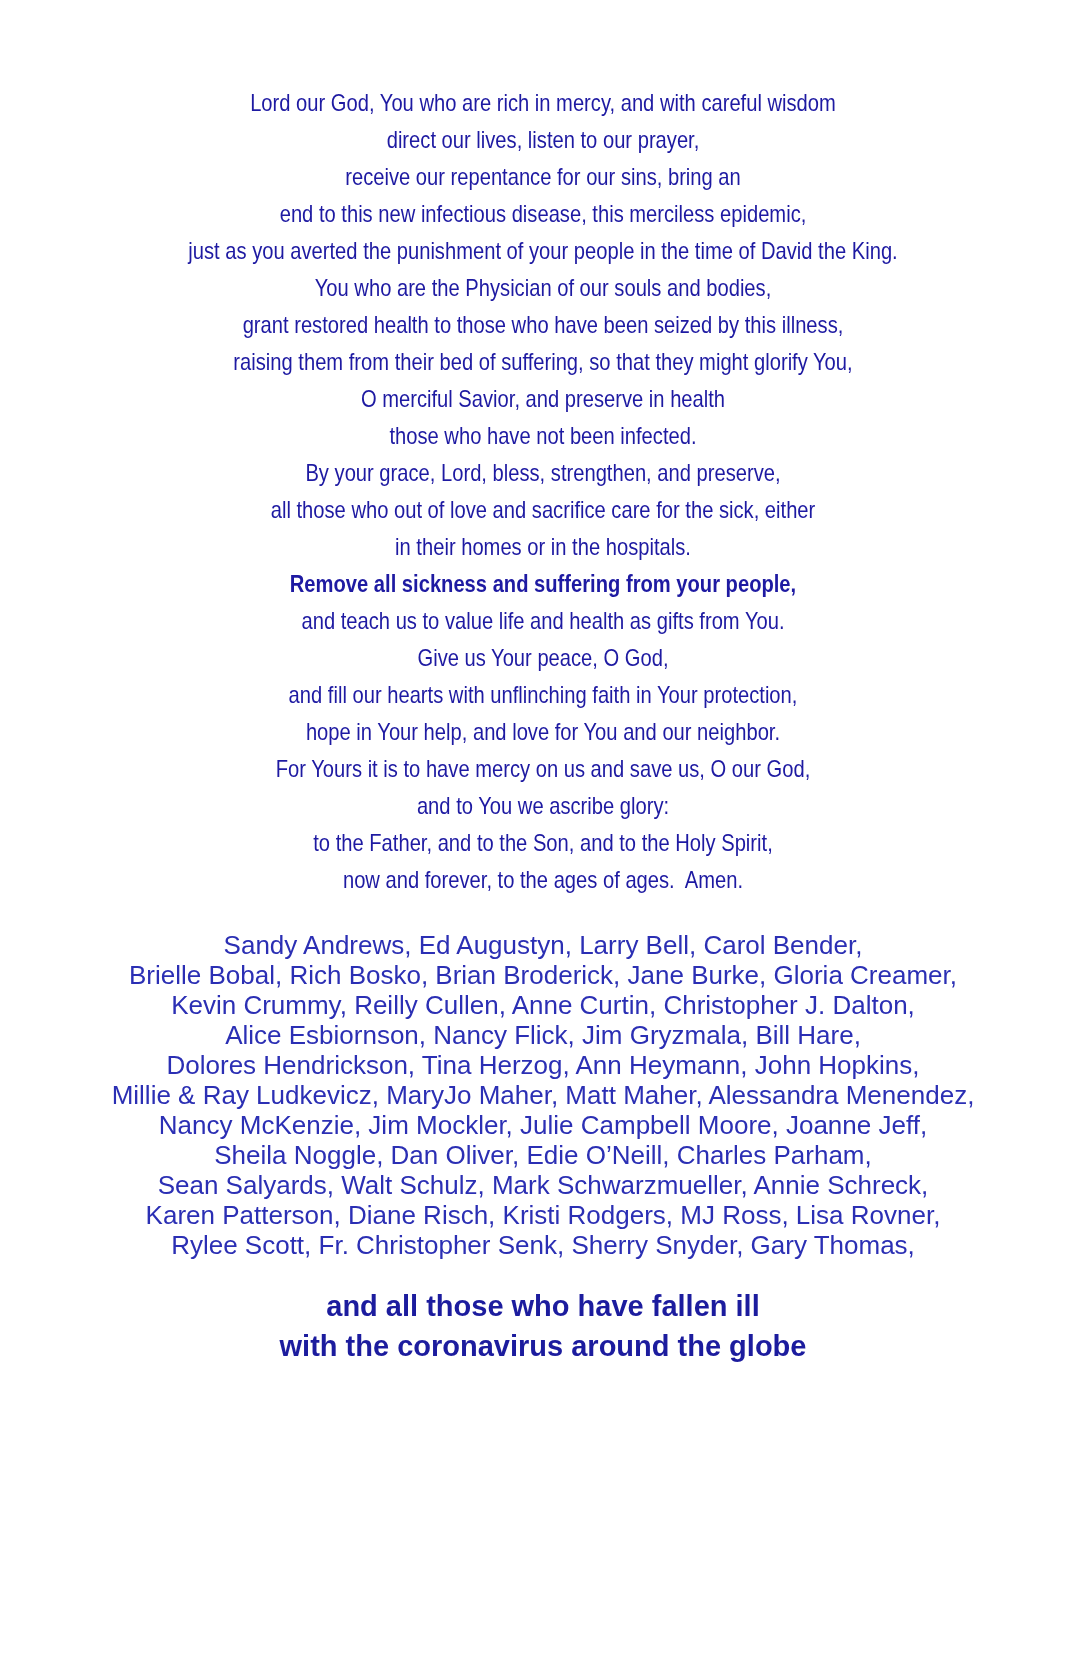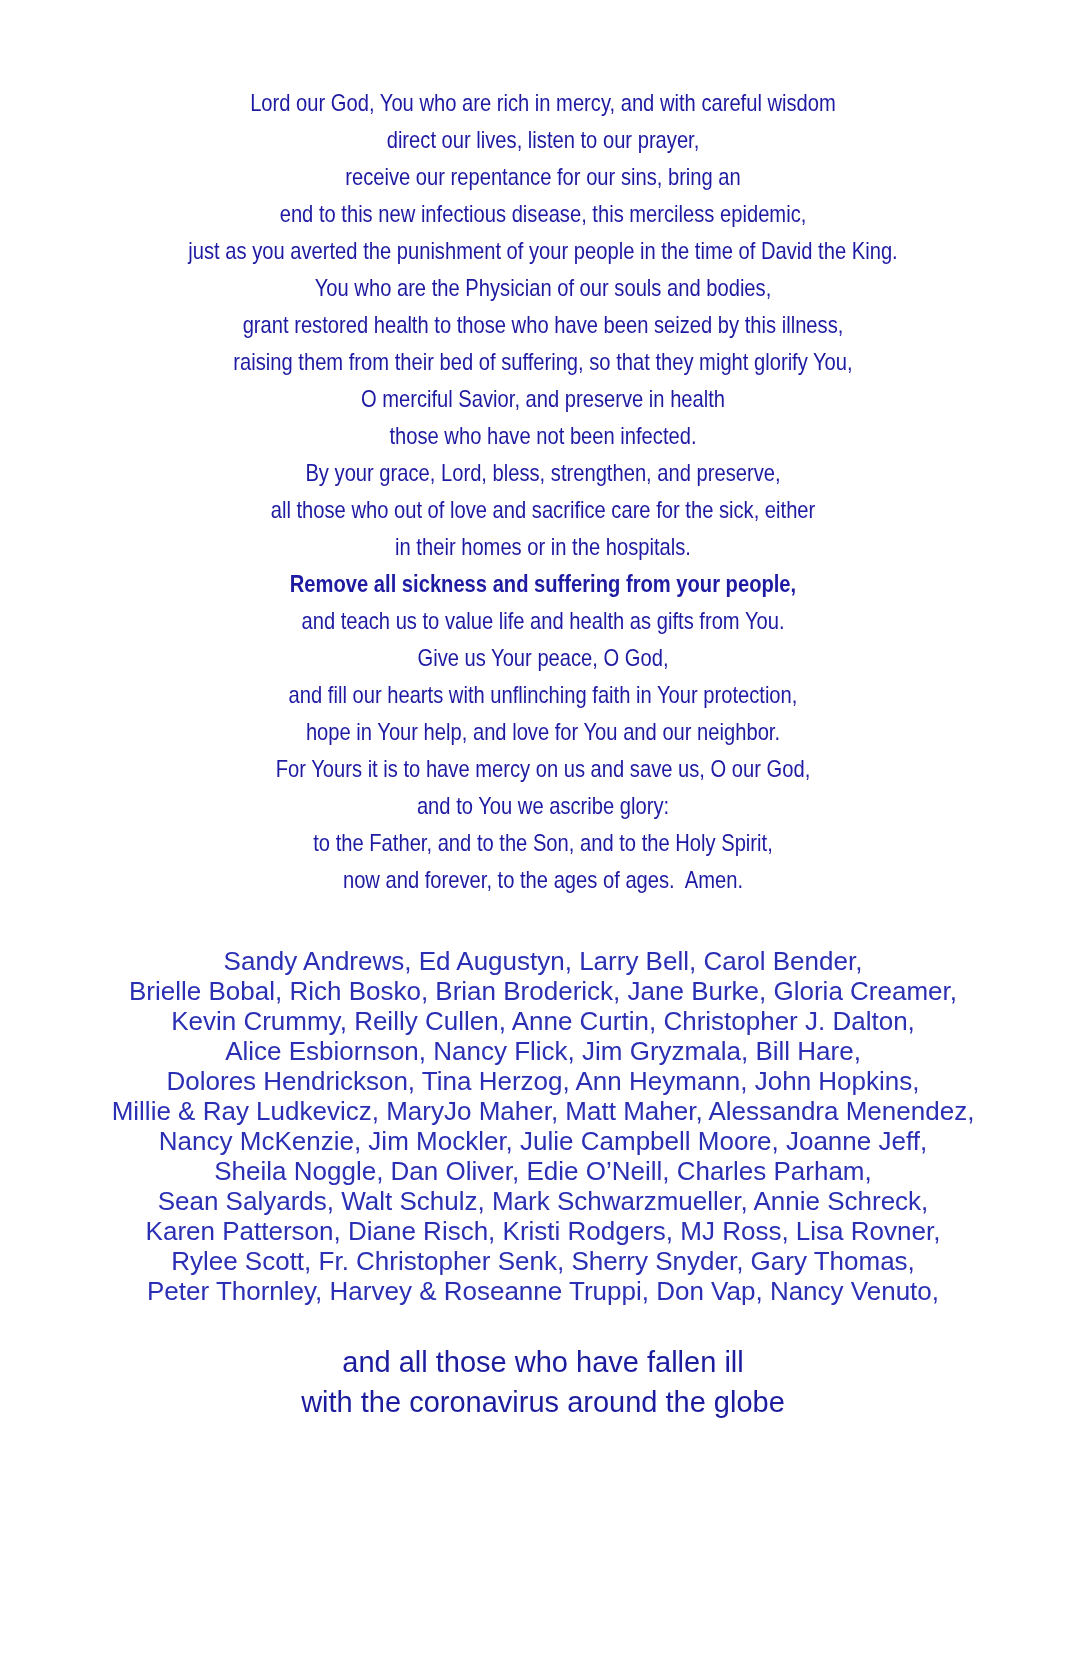--- a/index.html
+++ b/index.html
@@ -29,30 +29,30 @@
     line-height: 37px;
     color: var(--prayer-color, #1e1aa2);
     transform: scaleX(0.84);
     transform-origin: 50% 0;
   }
   .prayer-block .bold-line {
     font-weight: bold;
   }
   
   .names-block {
-    margin-top: 48px;
+    margin-top: 32px;
     font-size: 26px;
     line-height: 30px;
     color: var(--names-color, #2b2fb4);
   }
   
   .closing-block {
-    margin-top: 36px;
+    margin-top: 26px;
     font-size: 29px;
-    font-weight: normal;
+    font-weight: bold;
     line-height: 40px;
     color: var(--closing-color, #1c1c9e);
   }
 </style>
 </head>
 <body>
 
 <div class="page">
 
   <div class="prayer-block">
@@ -85,21 +85,20 @@
     <div class="line">Brielle Bobal, Rich Bosko, Brian Broderick, Jane Burke, Gloria Creamer,</div>
     <div class="line">Kevin Crummy, Reilly Cullen, Anne Curtin, Christopher J. Dalton,</div>
     <div class="line">Alice Esbiornson, Nancy Flick, Jim Gryzmala, Bill Hare,</div>
     <div class="line">Dolores Hendrickson, Tina Herzog, Ann Heymann, John Hopkins,</div>
     <div class="line">Millie &amp; Ray Ludkevicz, MaryJo Maher, Matt Maher, Alessandra Menendez,</div>
     <div class="line">Nancy McKenzie, Jim Mockler, Julie Campbell Moore, Joanne Jeff,</div>
     <div class="line">Sheila Noggle, Dan Oliver, Edie O’Neill, Charles Parham,</div>
     <div class="line">Sean Salyards, Walt Schulz, Mark Schwarzmueller, Annie Schreck,</div>
     <div class="line">Karen Patterson, Diane Risch, Kristi Rodgers, MJ Ross, Lisa Rovner,</div>
     <div class="line">Rylee Scott, Fr. Christopher Senk, Sherry Snyder, Gary Thomas,</div>
-    <div class="line">Peter Thornley, Harvey &amp; Roseanne Truppi, Don Vap, Nancy Venuto,</div>
   </div>
 
   <div class="closing-block">
     <div class="line">and all those who have fallen ill</div>
     <div class="line">with the coronavirus around the globe</div>
   </div>
 
 </div>
 
 </body></html>

